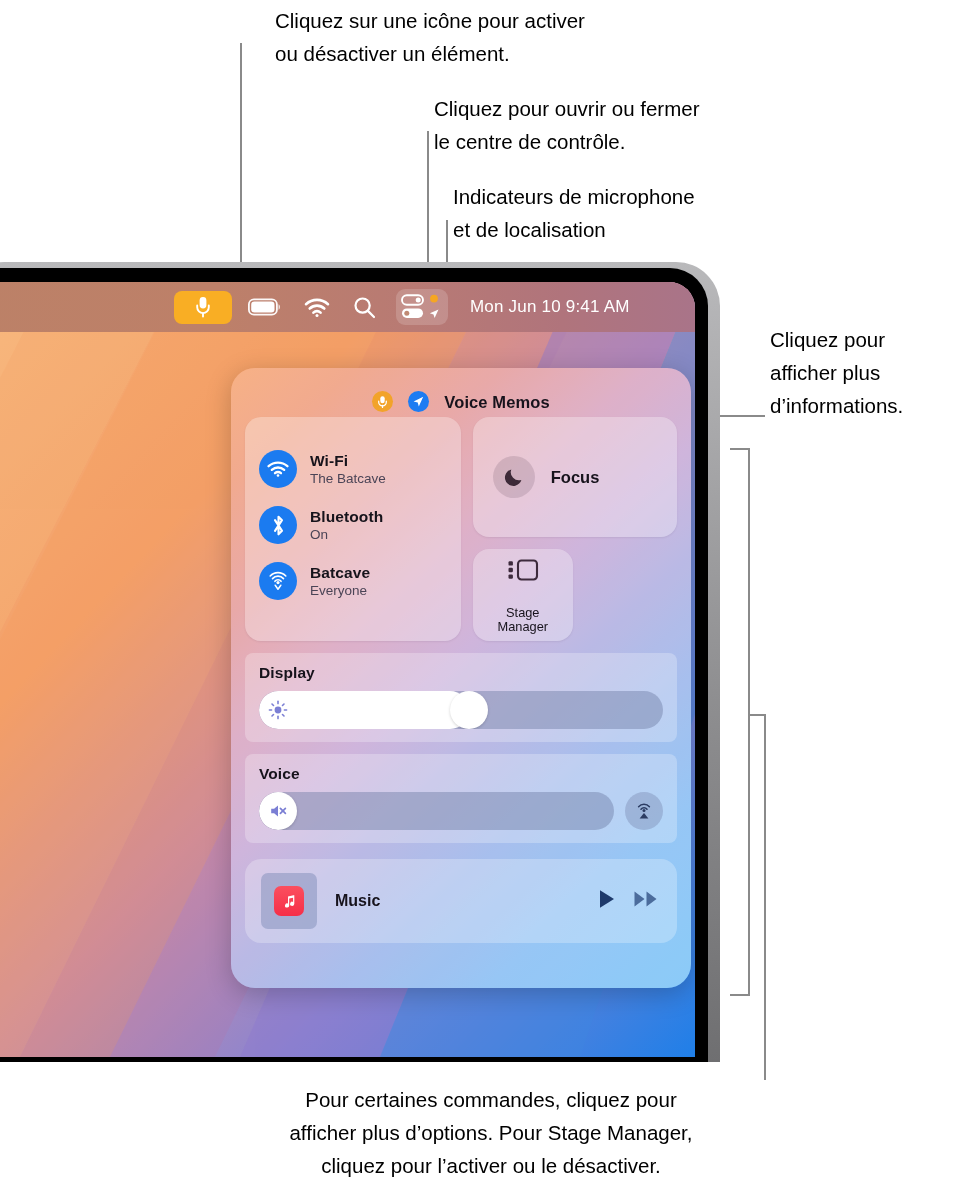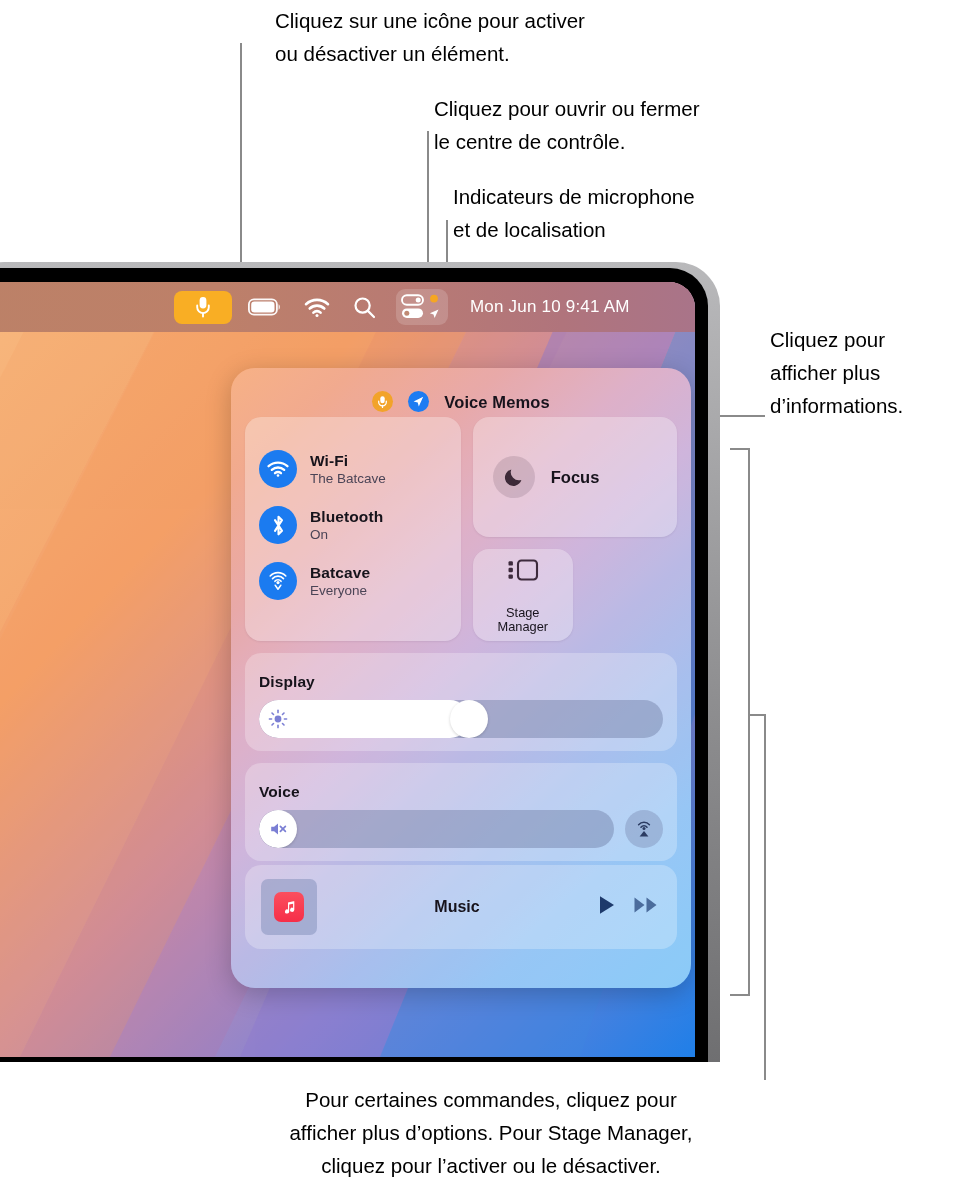--- a/index.html
+++ b/index.html
@@ -99,32 +99,32 @@
   .rightcol{display:flex;flex-direction:column;gap:12px;width:212px;}
   .focus-tile{height:120px;display:flex;align-items:center;padding-left:20px;box-sizing:border-box;gap:16px;}
   .focus-circ{width:42px;height:42px;border-radius:50%;background:rgba(120,90,110,0.22);display:flex;align-items:center;justify-content:center;}
   .focus-label{font-size:16.5px;font-weight:bold;color:#17131c;}
 
   .sq-row{display:flex;gap:12px;}
   .sq-tile{width:100px;height:92px;display:flex;flex-direction:column;align-items:center;justify-content:center;gap:22px;box-sizing:border-box;}
   .sq-tile .cap{font-size:12.8px;line-height:14.5px;color:#17131c;text-align:center;font-weight:500;}
 
   
-  .panel{border-radius:16px;background:rgba(255,255,255,0.26);margin-top:12px;padding:20px 14px 13px;box-sizing:border-box;}
+  .panel{border-radius:8px;background:rgba(255,255,255,0.26);margin-top:12px;padding:11px 14px 13px;box-sizing:border-box;}
   .panel .hd{font-size:15.5px;font-weight:bold;color:#16131b;margin-bottom:9px;letter-spacing:.1px;}
   .slider{position:relative;height:38px;border-radius:19px;background:rgba(105,120,160,0.42);overflow:hidden;}
   .slider .fill{position:absolute;left:0;top:0;bottom:0;background:#ffffff;border-radius:19px;}
   .slider .knob{position:absolute;top:0;width:38px;height:38px;border-radius:50%;background:#fff;box-shadow:0 1px 3px rgba(0,0,0,.18);}
   .slider .glyph{position:absolute;left:9px;top:9px;width:20px;height:20px;display:flex;align-items:center;justify-content:center;}
   .sound-row{display:flex;align-items:center;gap:11px;}
   .sound-row .slider{flex:1;}
   .airplay-btn{width:38px;height:38px;border-radius:50%;background:rgba(120,135,175,0.40);display:flex;align-items:center;justify-content:center;flex:none;}
 
   
-  .music{border-radius:16px;background:rgba(255,255,255,0.26);margin-top:4px;height:84px;display:flex;align-items:center;padding:0 18px 0 16px;box-sizing:border-box;text-align:center;}
+  .music{border-radius:16px;background:rgba(255,255,255,0.26);margin-top:16px;height:84px;display:flex;align-items:center;padding:0 18px 0 16px;box-sizing:border-box;gap:18px;}
   .art{width:56px;height:56px;border-radius:7px;background:rgba(120,135,180,0.45);display:flex;align-items:center;justify-content:center;flex:none;}
   .art .applemusic{width:30px;height:30px;border-radius:7px;background:linear-gradient(180deg,#fb4f5e,#f62e48);display:flex;align-items:center;justify-content:center;}
   .music .mtitle{font-size:16px;font-weight:bold;color:#17131c;flex:1;}
   .mbtns{display:flex;align-items:center;gap:16px;}
 </style>
 </head>
 <body>
 
 <div class="callout" style="left:246px;top:4px;width:470px;margin-left:29px;">Cliquez sur une icône pour activer
 ou désactiver un élément.</div>

